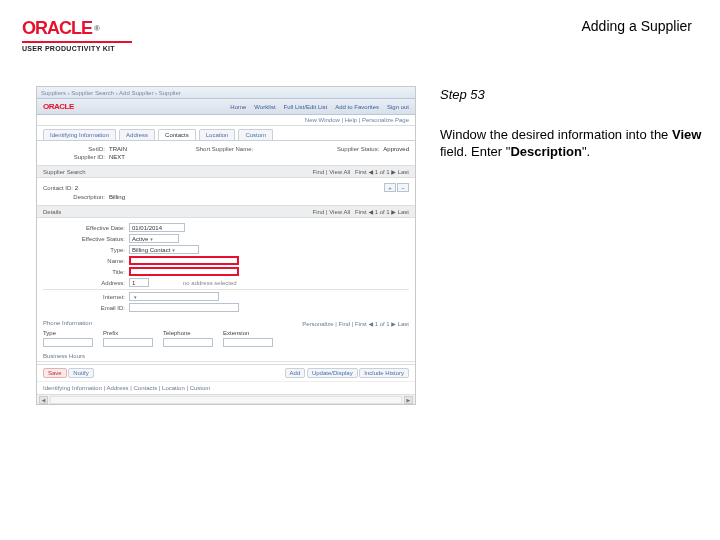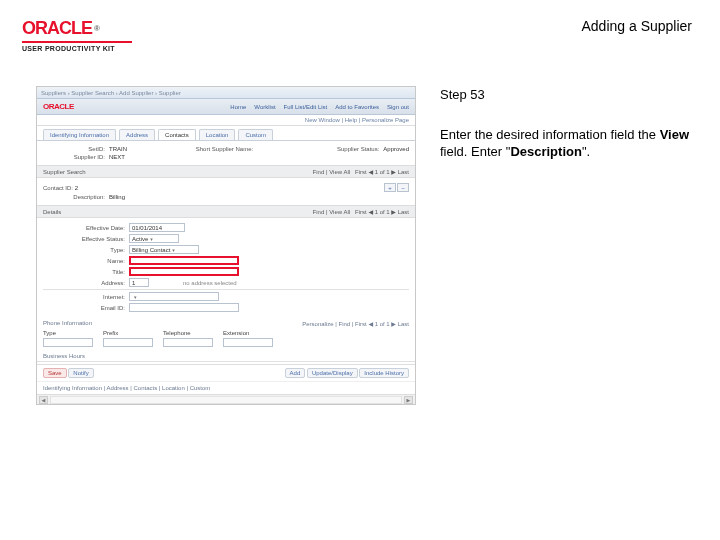--- a/index.html
+++ b/index.html
@@ -12,21 +12,21 @@
   .oracle-logo { font-family: "Arial Black", Arial; font-weight: 900; color: #e8112d; font-size: 18px; letter-spacing: -1px; display: flex; align-items: center; gap: 1px; }
   .oracle-logo .reg { font-size: 8px; color: #666; vertical-align: super; margin-left: 1px; }
   .upk-bar { height: 2px; background: #e8112d; width: 110px; margin-top: 2px; }
   .upk-label { font-size: 7px; font-weight: bold; letter-spacing: 0.3px; margin-top: 2px; color: #222; }
   .page-title { font-size: 14px; }
 
   
   .main { display: flex; padding: 30px 18px 0 36px; gap: 24px; }
   .shot-col { flex: 0 0 380px; }
   .instr-col { flex: 1; font-size: 13px; line-height: 1.35; }
-  .instr-col .step-label { margin-bottom: 22px; }
+  .instr-col .step-label { margin-bottom: 22px; font-style: italic; }
 
   
   .shot { width: 380px; border: 1px solid #c8c8c8; background: #fff; font-size: 6px; color: #5a5a5a; }
   .shot-top { background: linear-gradient(#eef2f7,#dde6f1); border-bottom: 1px solid #b8c6d8; padding: 2px 4px; display: flex; align-items: center; gap: 4px; height: 12px; }
   .shot-top .crumb { color: #7a8aa0; }
   .shot-nav { background: linear-gradient(#e9eef4,#d8e0ea); border-bottom: 1px solid #b8c6d8; display: flex; justify-content: space-between; align-items: center; padding: 0 6px; height: 16px; }
   .shot-nav .mini-logo { color: #e8112d; font-weight: 900; font-size: 8px; letter-spacing: -0.5px; }
   .shot-nav .nav-links { display: flex; gap: 8px; color: #3a5e9a; }
   .shot-subbar { display: flex; justify-content: flex-end; padding: 2px 6px; border-bottom: 1px solid #ddd; color: #6b81a6; gap: 3px; }
   .shot-tabs { display: flex; gap: 3px; padding: 3px 6px 0 6px; border-bottom: 1px solid #c8d0da; }
@@ -233,17 +233,17 @@
         <div class="btn">◀</div>
         <div class="track"></div>
         <div class="btn">▶</div>
       </div>
     </div>
   </div>
 
   <div class="instr-col">
     <div class="step-label">Step 53</div>
     <div>
-      <span>Enter the desired information field the </span><b>View</b><span> field. Enter "</span><b style="color:#000;">Description</b><span>".</span>
+      <span>Window the desired information into the </span><b>View</b><span> field. Enter "</span><b style="color:#000;">Description</b><span>".</span>
     </div>
   </div>
 
 </div>
 
 </body></html>

